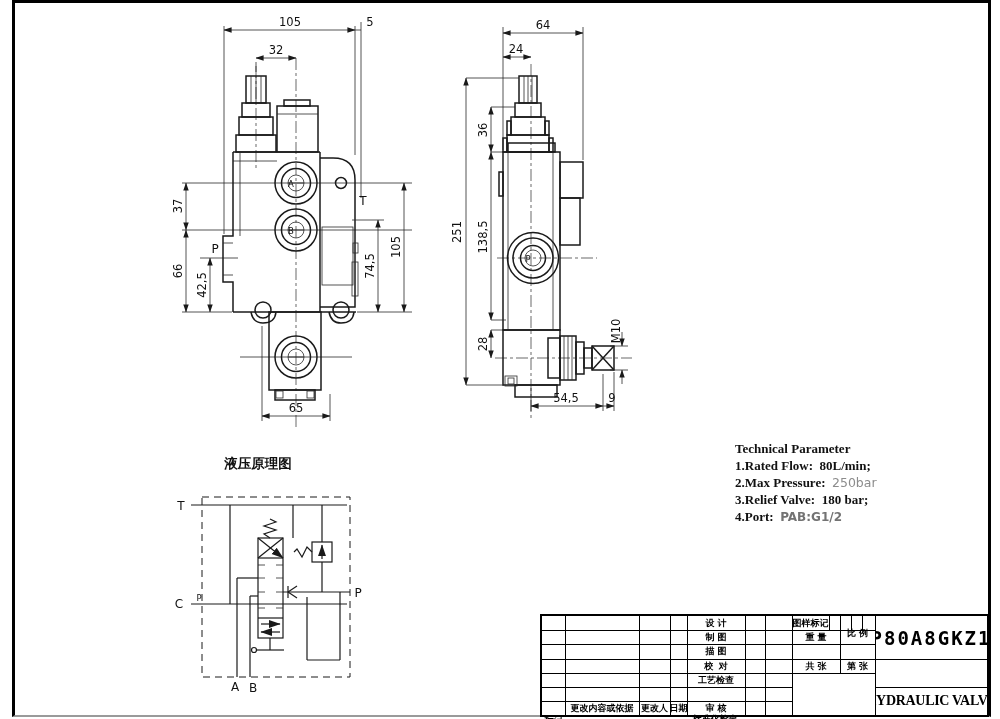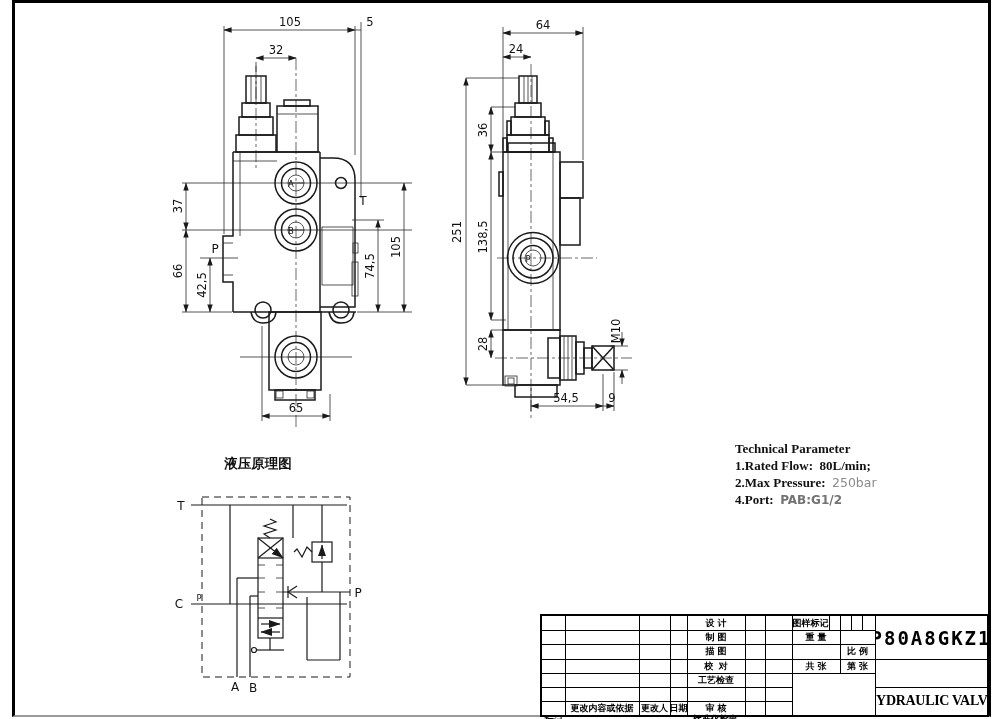--- a/index.html
+++ b/index.html
@@ -304,20 +304,24 @@
     <div>Technical Parameter</div>
     <div>
       <span>1.Rated Flow:</span>&nbsp;
       <span>80L/min;</span>
     </div>
     <div>
       <span>2.Max Pressure:</span>&nbsp;
       <span class="val-gray">250bar</span>
     </div>
     <div>
+      <span>3.Relief Valve:</span>&nbsp;
+      <span>180 bar;</span>
+    </div>
+    <div>
       <span>4.Port:</span>&nbsp;
       <span class="val-dark">PAB:G1/2</span>
     </div>
   </div>
 
   <div class="tb">
 
     <div class="ln" style="left:23px;top:0;width:1px;height:99px;"></div>
     <div class="ln" style="left:97px;top:0;width:1px;height:99px;"></div>
     <div class="ln" style="left:128px;top:0;width:1px;height:99px;"></div>
@@ -346,20 +350,20 @@
     <div class="cell" style="left:144px;top:71px;width:58px;height:14px;margin-top:25px;">标准化检查</div>
     <div class="cell" style="left:145px;top:85px;width:58px;height:14px;">审 核</div>
 
     <div class="cell" style="left:0;top:85px;width:23px;height:14px;margin-top:12px;">标记</div>
     <div class="cell" style="left:23px;top:85px;width:74px;height:14px;">更改内容或依据</div>
     <div class="cell" style="left:97px;top:85px;width:31px;height:14px;">更改人</div>
     <div class="cell" style="left:128px;top:85px;width:17px;height:14px;">日期</div>
 
     <div class="cell" style="left:250px;top:0;width:37px;height:14px;">图样标记</div>
     <div class="cell" style="left:250px;top:14px;width:48px;height:14px;">重 量</div>
-    <div class="cell" style="left:298px;top:28px;width:35px;height:14px;">比 例</div>
+    <div class="cell" style="left:298px;top:10px;width:35px;height:14px;">比 例</div>
     <div class="cell" style="left:250px;top:43px;width:48px;height:14px;">共 张</div>
     <div class="cell" style="left:298px;top:43px;width:35px;height:14px;">第 张</div>
 
     <div class="cell part" style="left:333px;top:0;width:112px;height:43px;">P80A8GKZ1</div>
     <div class="cell prod" style="left:333px;top:71px;width:112px;height:28px;">HYDRAULIC VALVE</div>
   </div>
 </div>
 
 </body></html>

